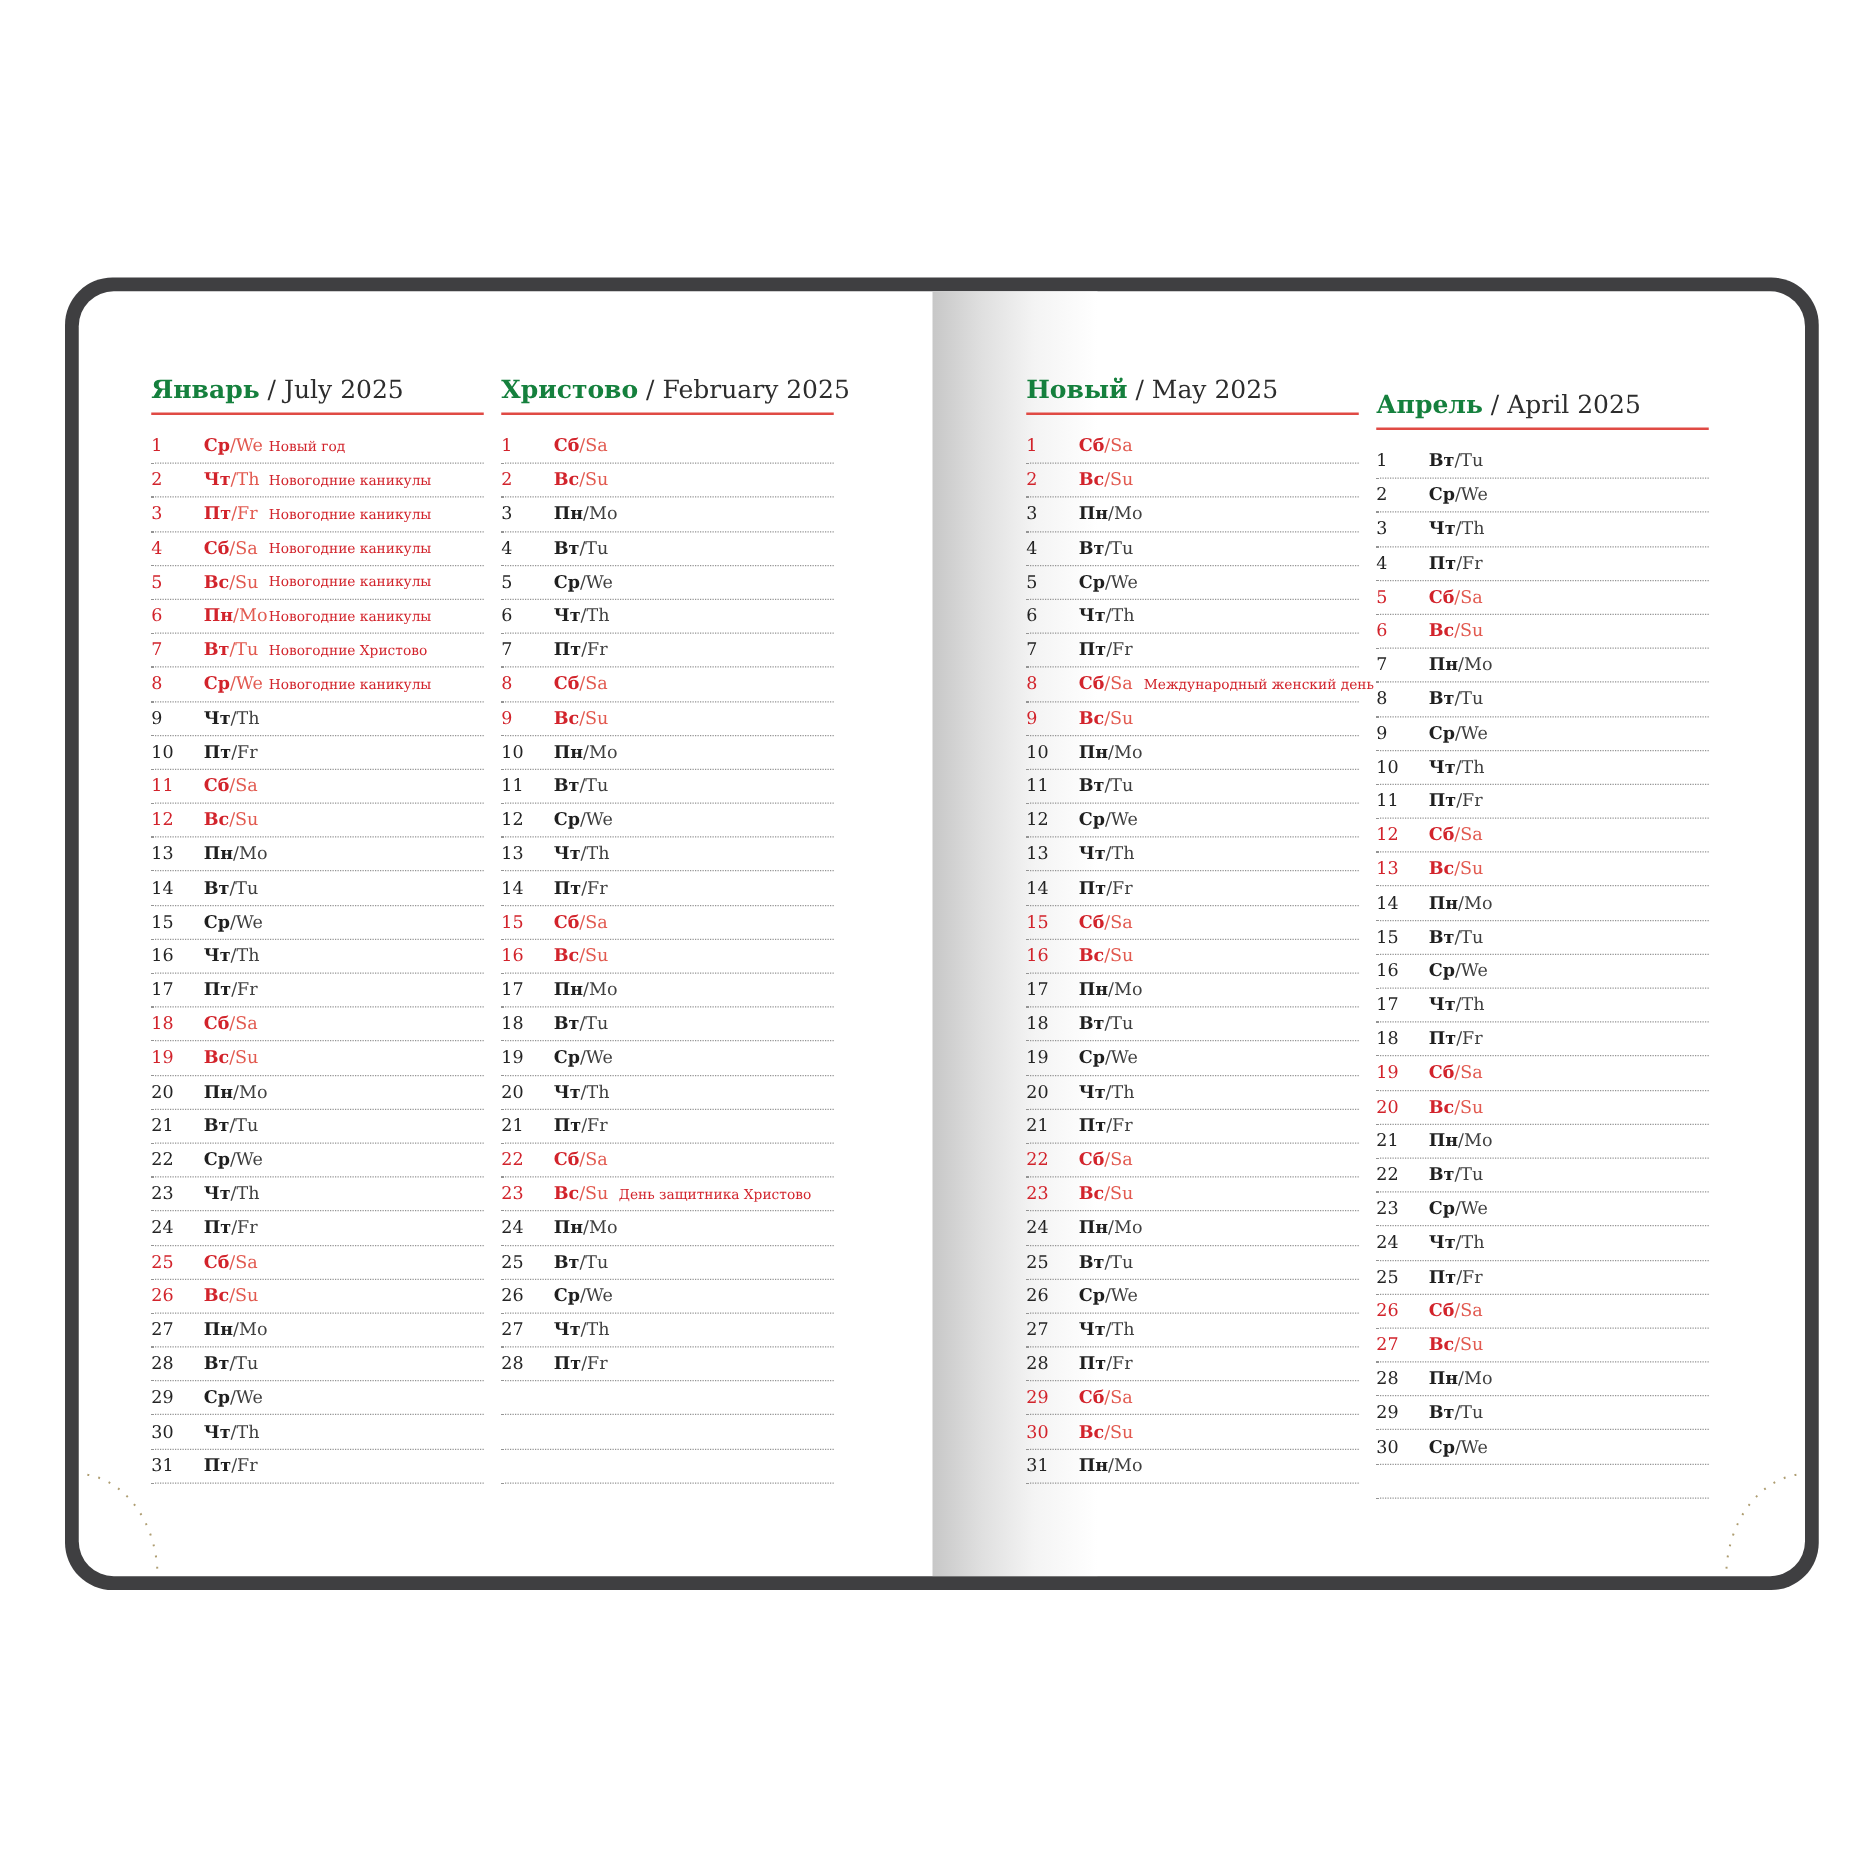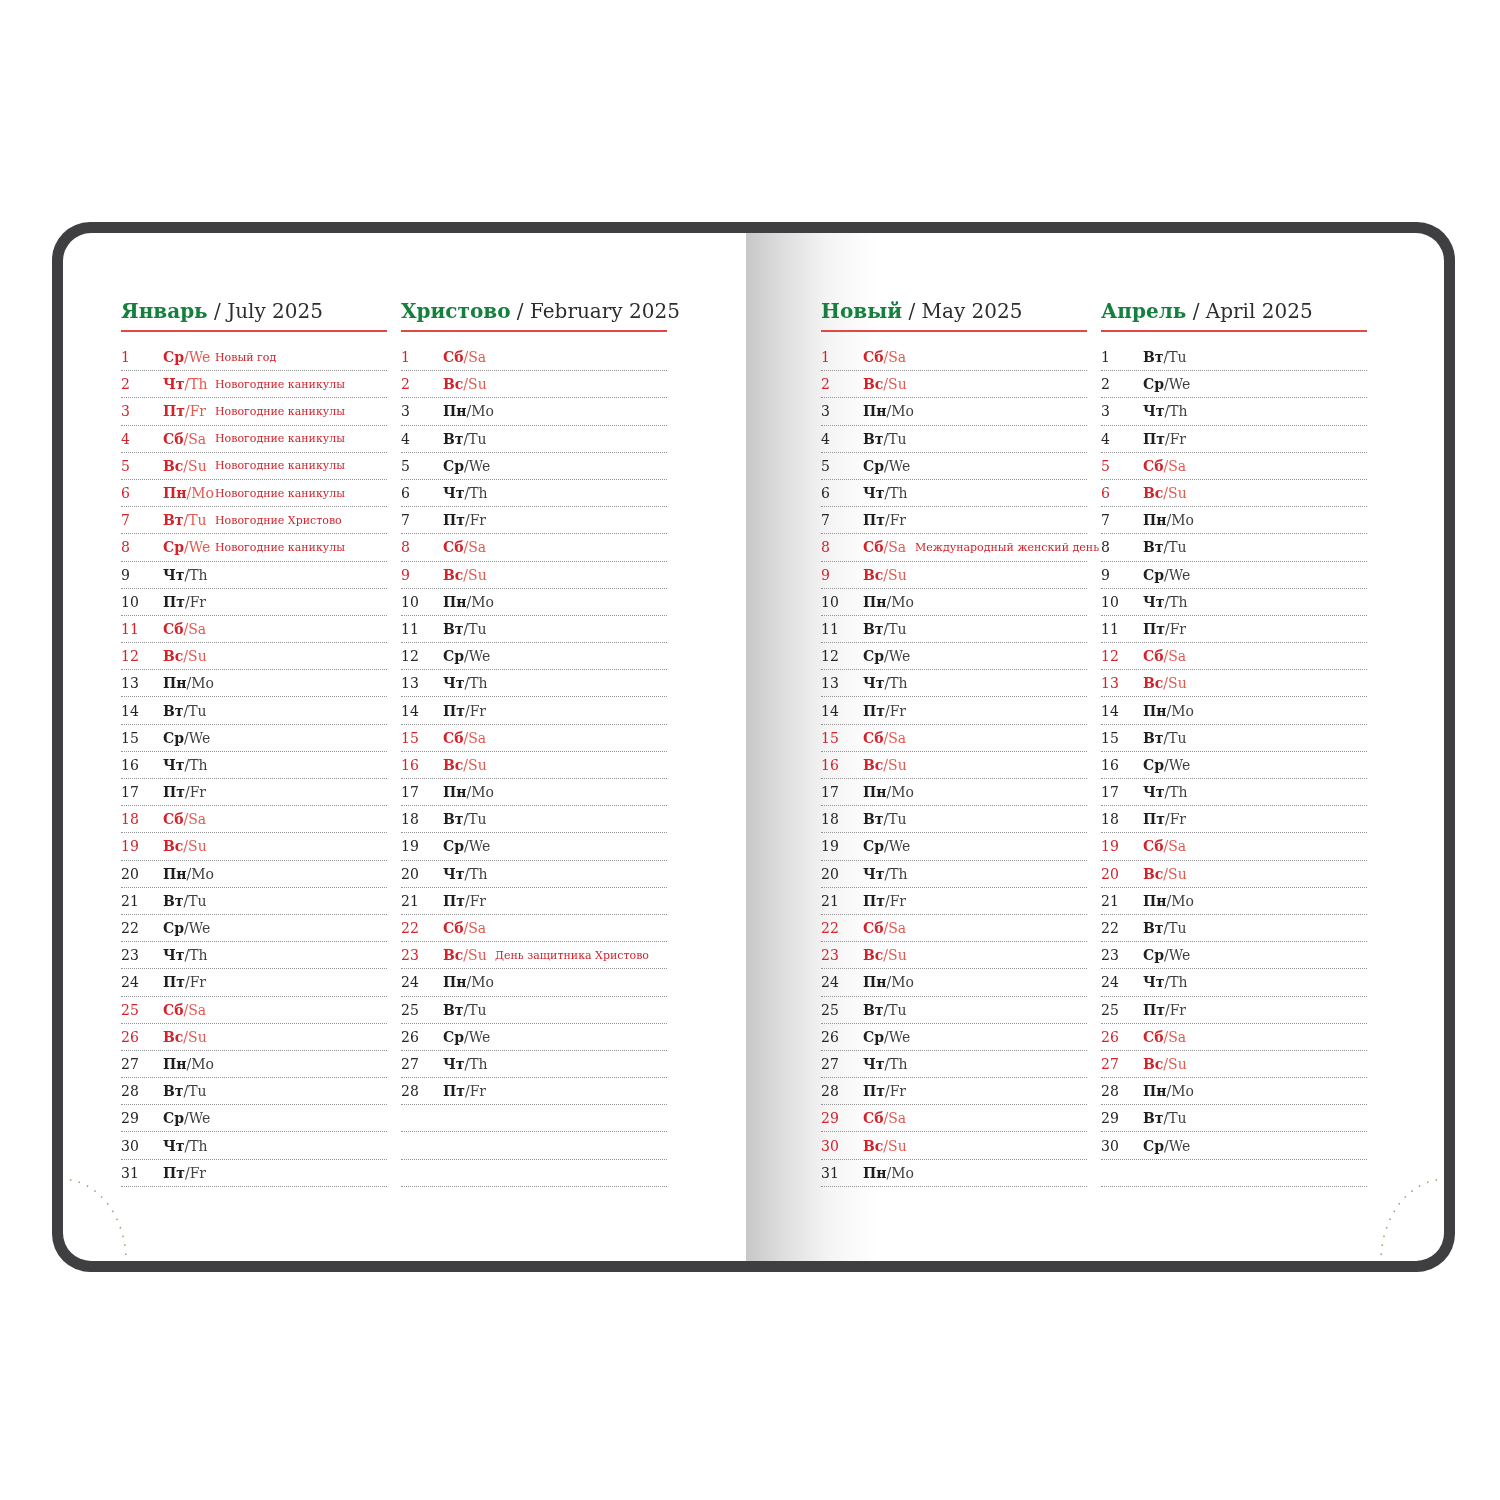--- a/index.html
+++ b/index.html
@@ -15,21 +15,21 @@
   .pages {
     position:relative; width:100%; height:100%;
     background:#ffffff; border-radius:28px; overflow:hidden;
   }
   .spine {
     position:absolute; left:683px; top:0; width:132px; height:100%;
     background:linear-gradient(to right,#c7c7c7 0%,#dedede 28%,#f4f4f4 62%,#ffffff 100%);
     pointer-events:none;
   }
   .month { position:absolute; top:66px; width:266px; }
-  .m0 { left:58px; } .m1 { left:338px; } .m2 { left:758px; } .m3 { left:1038px; }
+  .m0 { left:58px; } .m1 { left:338px; } .m2 { left:758px; } .m3 { left:1038px;margin-top:12px; }
   .month-header {
     font-size:20px; color:#1d1d1d; padding-bottom:7px;
     border-bottom:2px solid #e04a44; white-space:nowrap;
   }
   .month-header .ru { font-weight:bold; color:#15803d; }
   .month-header .divider, .month-header .en { font-weight:normal; color:#2d2d2d; }
   .rows { margin-top:12px; }
   .row {
     height:27.2px; display:flex; align-items:center;
     border-bottom:1px dotted #949494; box-sizing:border-box;

